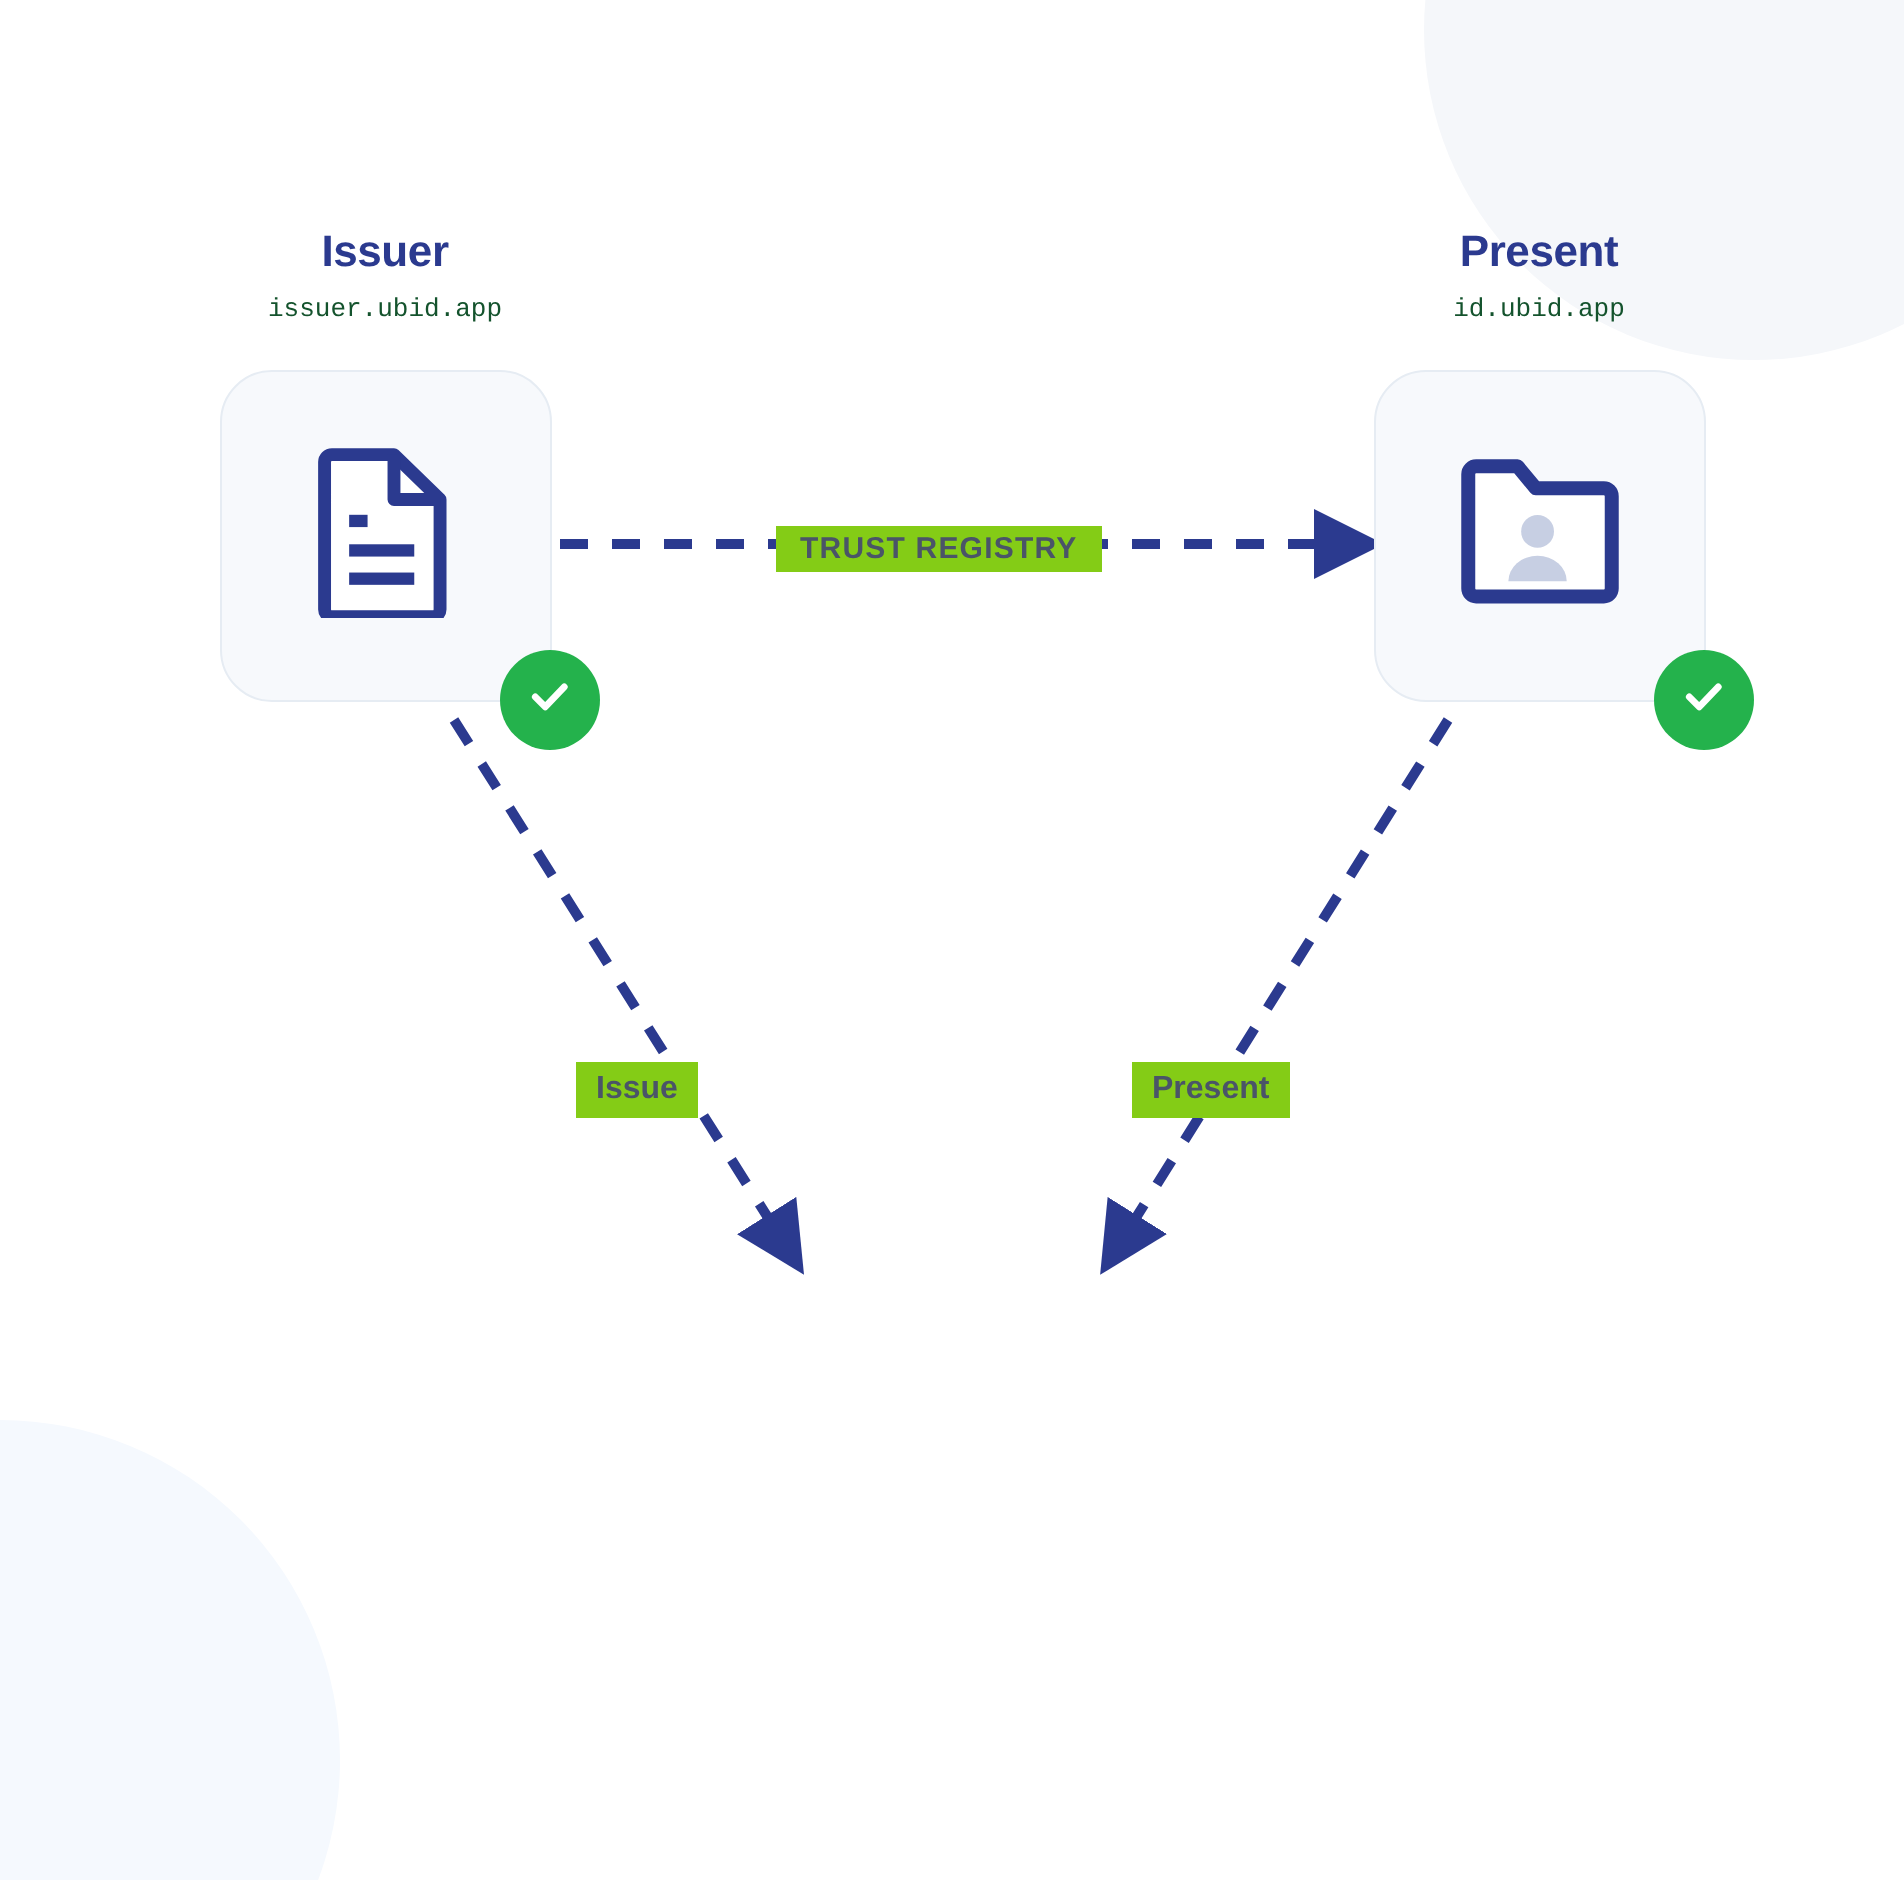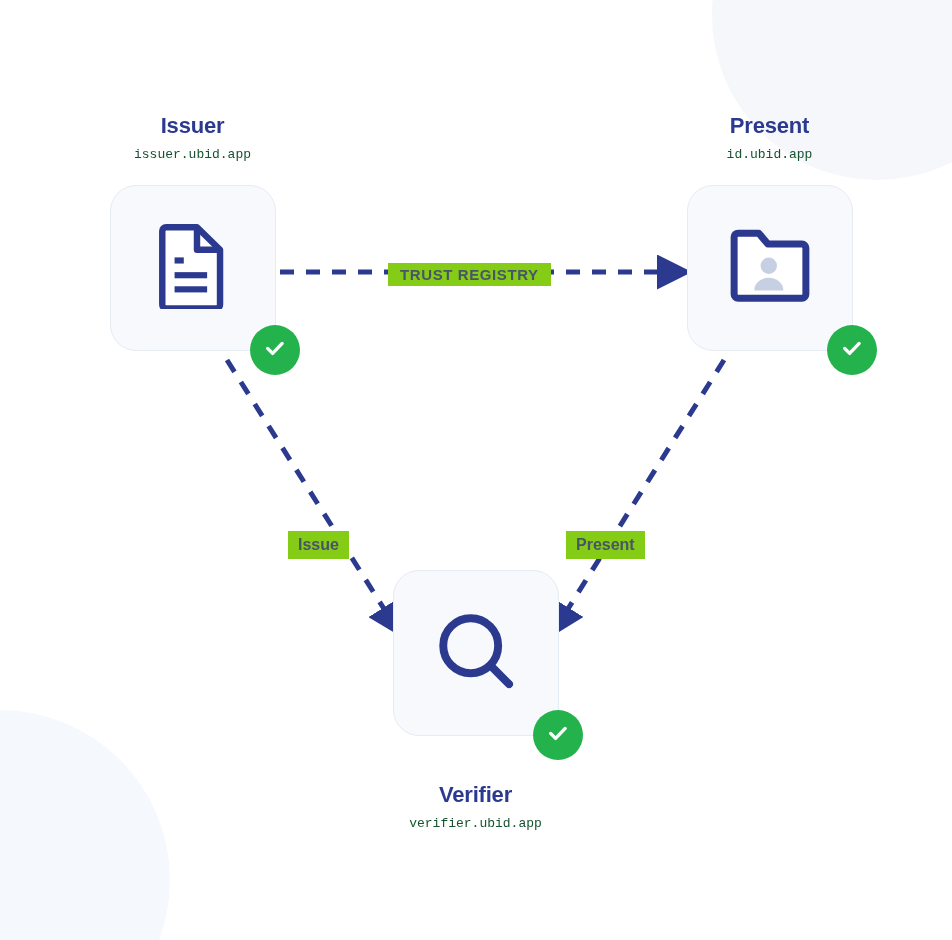--- a/index.html
+++ b/index.html
@@ -182,38 +182,14 @@
           <span>
             <svg width="26" height="26" viewBox="0 0 24 24" fill="none">
               <path d="M5.2 12.4 L9.8 17 L18.6 7.8" stroke="#ffffff" stroke-width="3.1" stroke-linecap="round" stroke-linejoin="round"></path>
             </svg>
           </span>
         </div>
       </div>
     </div>
   </div>
 
-  <div class="node" id="node-verifier" style="left: 312px; top: 570px; width: 327px;">
-
-    <div style="display:flex; justify-content:center;">
-      <div class="card">
-        <span>
-          <svg width="86" height="86" viewBox="0 0 26 26" fill="none">
-            <circle cx="11.4" cy="11.4" r="8.3" stroke="#2b3a8f" stroke-width="2.4" fill="none"></circle>
-            <path d="M17.5 17.5 L23.0 23.0" stroke="#2b3a8f" stroke-width="2.4" stroke-linecap="round"></path>
-          </svg>
-        </span>
-
-        <div class="badge">
-          <span>
-            <svg width="26" height="26" viewBox="0 0 24 24" fill="none">
-              <path d="M5.2 12.4 L9.8 17 L18.6 7.8" stroke="#ffffff" stroke-width="3.1" stroke-linecap="round" stroke-linejoin="round"></path>
-            </svg>
-          </span>
-        </div>
-      </div>
-    </div>
-
-    <div class="node-title" style="margin-top: 48px;">Verifier</div>
-    <div class="node-subtitle">verifier.ubid.app</div>
-  </div>
 
 </div>
 
 </body></html>

